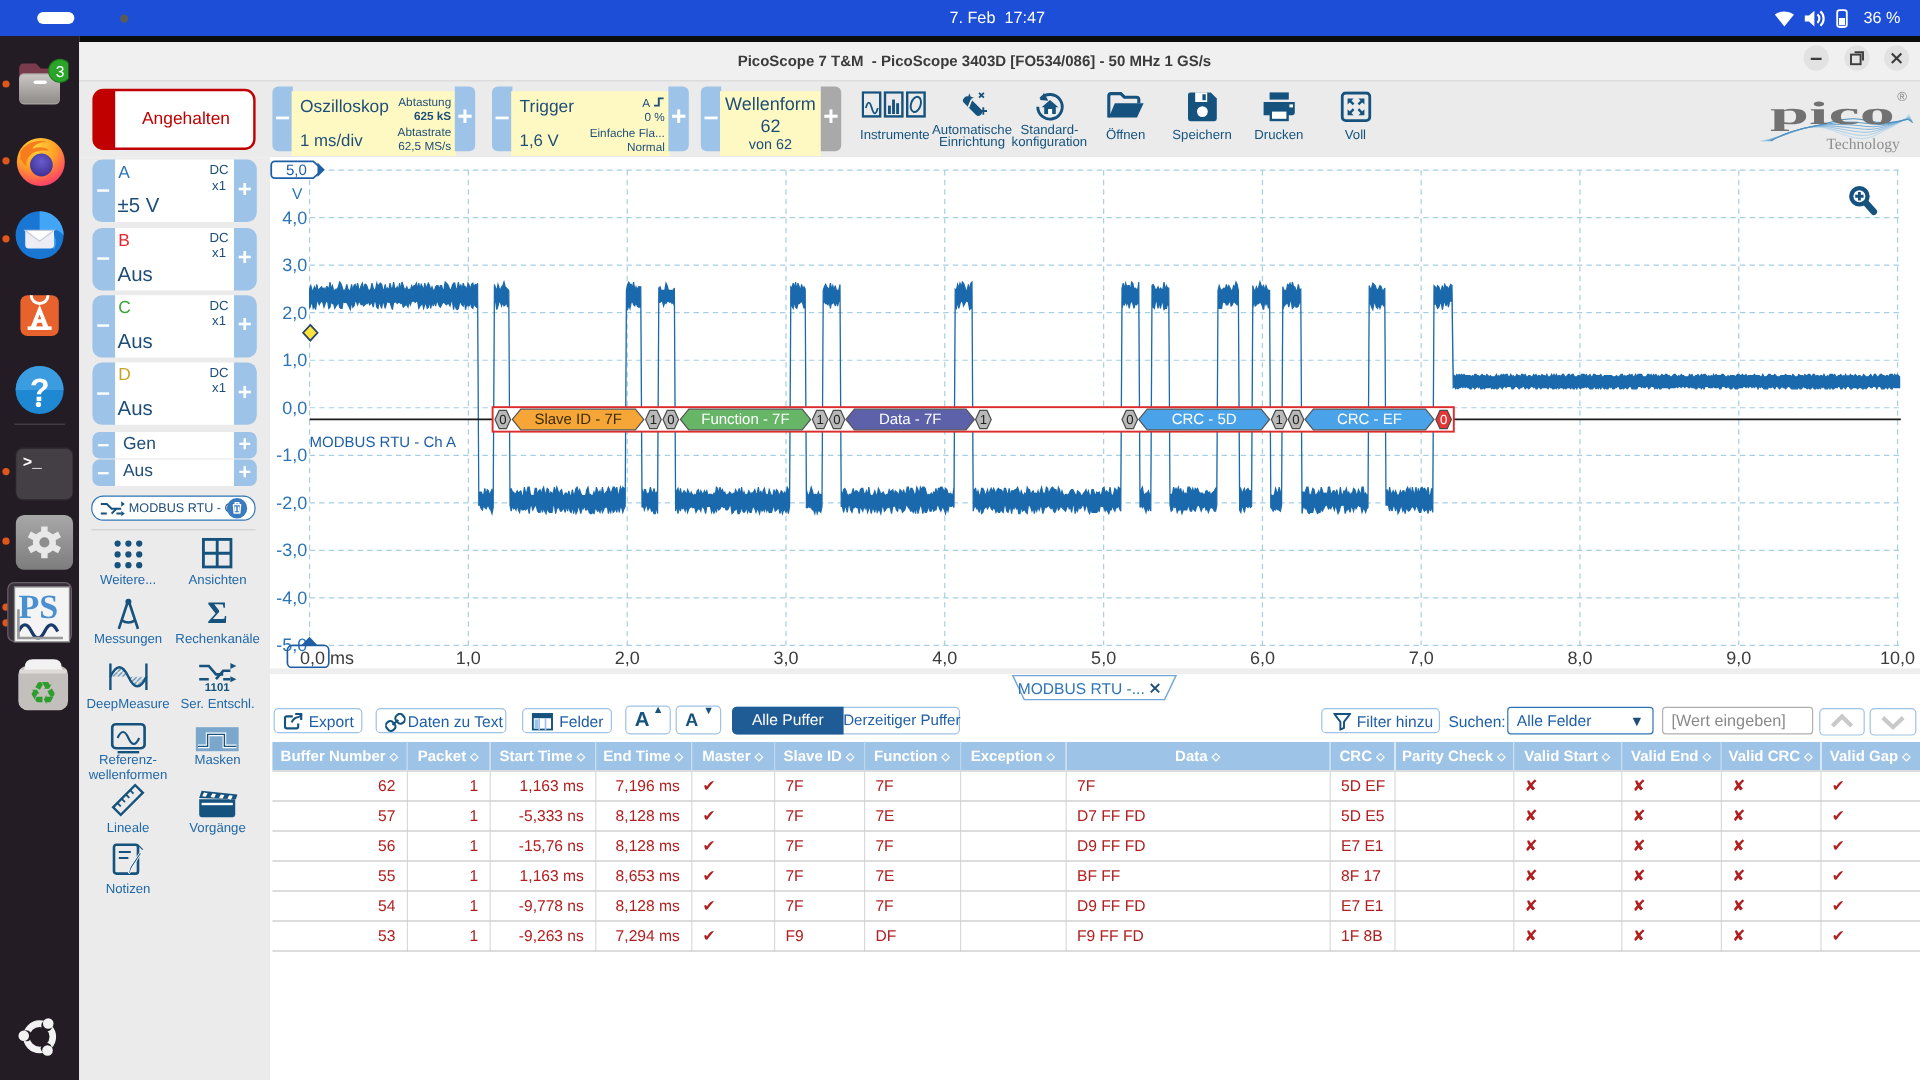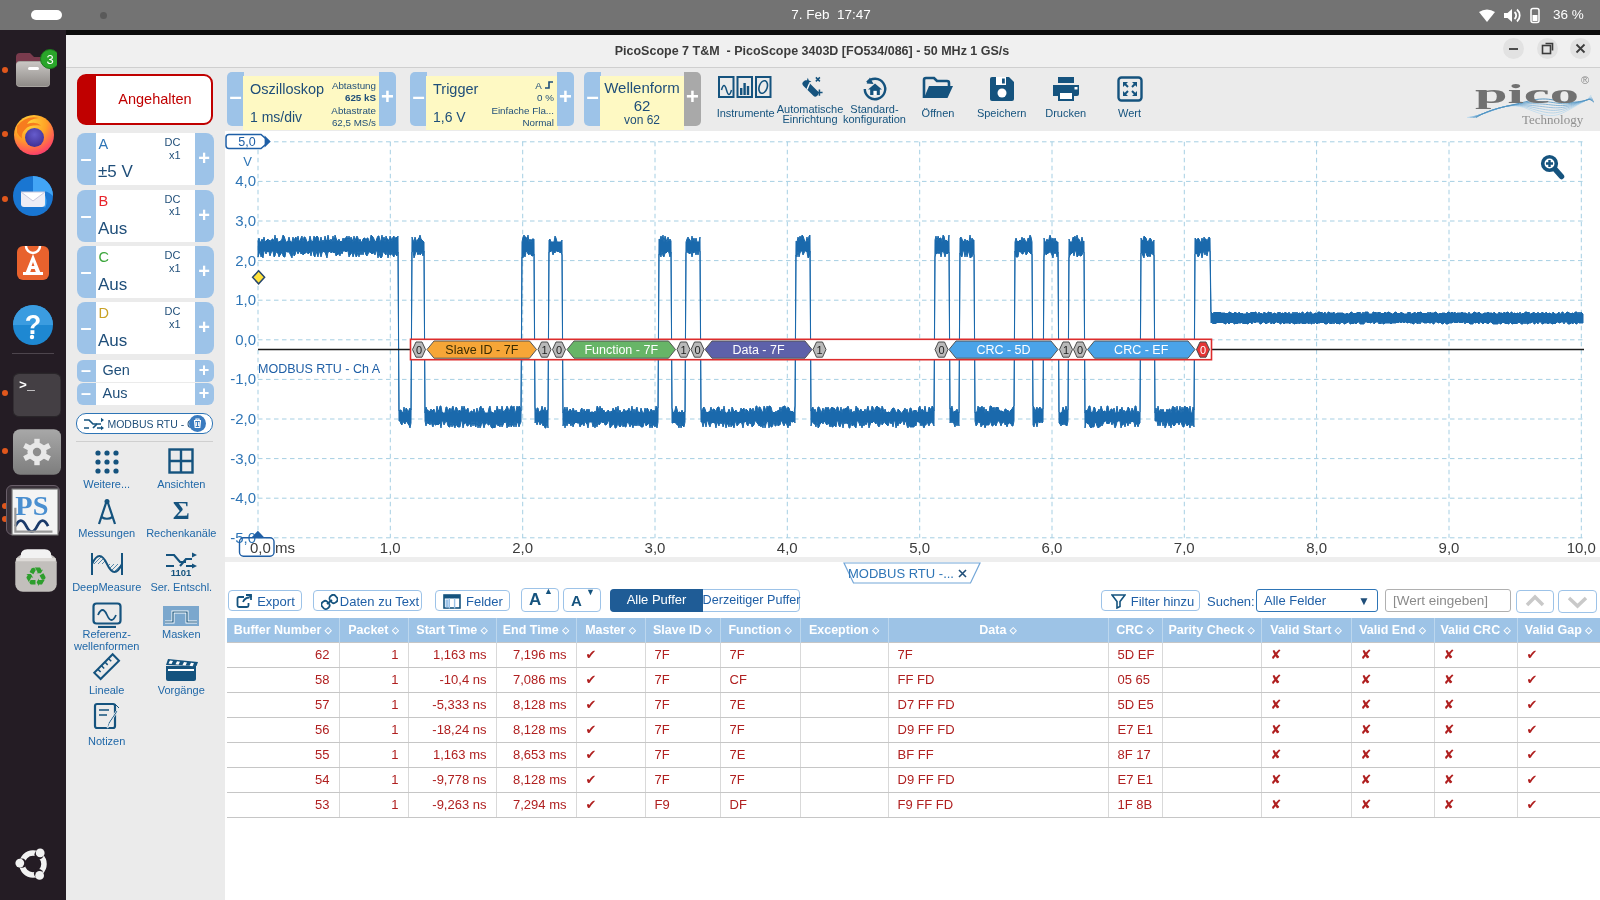--- a/index.html
+++ b/index.html
@@ -1,19 +1,19 @@
 <!DOCTYPE html>
 <html><head>
 <meta charset="utf-8">
 <style>
 * { margin:0; padding:0; box-sizing:border-box; }
 html,body { width:1600px; height:900px; overflow:hidden; background:#fff;
   font-family:"Liberation Sans", sans-serif; }
 .abs { position:absolute; }
-#topbar { position:absolute; left:0; top:0; width:1600px; height:30px; background:#737373; color:#fff; }
+#topbar { position:absolute; left:0; top:0; width:1600px; height:30px; background:#1d4ed8; color:#fff; }
 #clock { position:absolute; left:781px; top:7px; width:100px; text-align:center; font-size:13.5px; color:#fff; }
 #pill { position:absolute; left:31px; top:10px; width:31px; height:10px; border-radius:5px; background:#fff; }
 #pilldot { position:absolute; left:100px; top:12px; width:7px; height:7px; border-radius:4px; background:#5a5a5a; }
 #battxt { position:absolute; left:1553px; top:7px; font-size:13.5px; color:#fff; }
 #dock { position:absolute; left:0; top:30px; width:66px; height:870px; background:#241c24; }
 .dkdot { position:absolute; left:2px; width:6px; height:6px; border-radius:3px; background:#e0571c; }
 .dkico { position:absolute; left:9px; width:48px; height:48px; }
 #win-title { position:absolute; left:66px; top:35px; width:1534px; height:33px; background:#f0f0f0; border-bottom:1px solid #cfcfcf; }
 #win-title .t { position:absolute; top:9px; left:0; width:1492px; text-align:center; font-size:12.5px; font-weight:bold; color:#3b3b3b; }
 .wbtn { position:absolute; top:38px; width:21px; height:21px; border-radius:11px; background:#e2e2e2; color:#3c3c3c; text-align:center; }
@@ -41,21 +41,21 @@
 .tbico { position:absolute; top:76px; text-align:center; color:#15537e; font-size:12px; }
 .tbico .cap { position:absolute; left:-38px; width:76px; line-height:10.8px; font-size:11px; }
 
 .chan { position:absolute; left:10.5px; width:137px; height:52px; }
 .chan .minus, .chan .plus { position:absolute; top:0; width:19px; height:100%; background:#9dc3e8; color:#fff;
   text-align:center; font-weight:bold; }
 .chan .minus { left:0; border-radius:8px 0 0 8px; }
 .chan .plus { right:0; border-radius:0 8px 8px 0; }
 .chan .mid { position:absolute; left:19px; right:19px; top:0; bottom:0; background:#fff; }
 .chan .cl { position:absolute; left:3px; top:3px; font-size:14.5px; }
-.chan .dc { position:absolute; right:14px; top:3px; font-size:11px; color:#1f4e79; text-align:right; line-height:12.5px; }
+.chan .dc { position:absolute; right:4px; top:3px; font-size:11px; color:#1f4e79; text-align:center; line-height:12.5px; }
 .chan .val { position:absolute; left:2.5px; bottom:3px; font-size:17px; color:#1f4e79; }
 .sgn { font-size:20px; line-height:48px; display:block; }
 .sicon { position:absolute; text-align:center; color:#15537e; }
 .slbl { position:absolute; font-size:11px; color:#2068a8; text-align:center; width:110px; }
 
 .bbtn { position:absolute; top:590px; height:21px; background:#fff; border:1px solid #9dc3e8; border-radius:4px;
   color:#1f5fa6; font-size:13px; }
 #tbl { position:absolute; left:227px; top:618px; width:1373px; height:282px; font-size:13px; }
 #tbl table { border-collapse:collapse; table-layout:fixed; width:1373px; }
 #tbl th { background:#9dc3e6; color:#fff; font-size:12.5px; font-weight:bold; height:24px;
@@ -304,21 +304,21 @@
 <div class="tbico" style="left:1063.5px;top:8px">
       <div style="position:absolute;left:-20px;top:0;width:40px;height:26px"><svg width="26" height="26" viewBox="0 0 26 26">
 <rect x="1.5" y="1.5" width="23" height="23" rx="3" fill="none" stroke="#15537e" stroke-width="2.4"></rect>
 <g fill="#15537e">
  <path d="M6 6 h5 l-5 5 Z M20 6 v5 l-5 -5 Z M6 20 v-5 l5 5 Z M20 20 h-5 l5 -5 Z"></path>
 </g>
 <g stroke="#15537e" stroke-width="2">
             <path d="M8 8 l3 3 M18 8 l-3 3 M8 18 l3 -3 M18 18 l-3 -3"></path>
           </g>
 </svg></div>
-      <div class="cap" style="top:31.5px">Wert</div>
+      <div class="cap" style="top:31.5px">Voll</div>
     </div>
 <svg class="abs" style="left:1398px;top:2px" width="134" height="60" viewBox="0 0 134 60">
       <path d="M3.0,47.5 C 28,45.0 40,29.0 64,39.0 S 92,47.0 110,37.0 S 123,30.0 127.0,25.0" stroke="#c2dcee" fill="none" stroke-width="0.9"></path>
       <path d="M4.5,47.5 C 28,43.8 40,30.4 64,37.7 S 92,44.8 110,36.2 S 123,29.5 127.5,26.2" stroke="#b2d2e8" fill="none" stroke-width="0.9"></path>
       <path d="M6.0,47.5 C 28,42.6 40,31.8 64,36.4 S 92,42.6 110,35.4 S 123,29.0 128.0,27.4" stroke="#a0c6e2" fill="none" stroke-width="0.9"></path>
       <path d="M7.5,47.5 C 28,41.4 40,33.2 64,35.1 S 92,40.4 110,34.6 S 123,28.5 128.5,28.6" stroke="#8cbadc" fill="none" stroke-width="0.9"></path>
       <path d="M9.0,47.5 C 28,40.2 40,34.6 64,33.8 S 92,38.2 110,33.8 S 123,28.0 129.0,29.8" stroke="#78aed4" fill="none" stroke-width="0.9"></path>
       <path d="M10.5,47.5 C 28,39.0 40,36.0 64,32.5 S 92,36.0 110,33.0 S 123,27.5 129.5,31.0" stroke="#62a0ca" fill="none" stroke-width="0.9"></path>
       <path d="M12.0,47.5 C 28,37.8 40,37.4 64,31.2 S 92,33.8 110,32.2 S 123,27.0 130.0,32.2" stroke="#4c90c0" fill="none" stroke-width="0.9"></path>
       <text x="11" y="33" font-family="Liberation Serif" font-size="27" font-weight="bold" fill="#717171" textLength="104" lengthAdjust="spacingAndGlyphs">pico</text>
@@ -739,57 +739,40 @@
           <td></td>
           <td>7F</td>
           <td>5D EF</td>
           <td></td>
           <td>✘</td>
           <td>✘</td>
           <td>✘</td>
           <td>✔</td>
         </tr>
         <tr>
-          <td class="r">58</td>
-          <td class="r">1</td>
-          <td class="r">-10,4 ns</td>
-          <td class="r">7,086 ms</td>
-          <td>✔</td>
-          <td>7F</td>
-          <td>CF</td>
-          <td></td>
-          <td>FF FD</td>
-          <td>05 65</td>
-          <td></td>
-          <td>✘</td>
-          <td>✘</td>
-          <td>✘</td>
-          <td>✔</td>
-        </tr>
-        <tr>
           <td class="r">57</td>
           <td class="r">1</td>
           <td class="r">-5,333 ns</td>
           <td class="r">8,128 ms</td>
           <td>✔</td>
           <td>7F</td>
           <td>7E</td>
           <td></td>
           <td>D7 FF FD</td>
           <td>5D E5</td>
           <td></td>
           <td>✘</td>
           <td>✘</td>
           <td>✘</td>
           <td>✔</td>
         </tr>
         <tr>
           <td class="r">56</td>
           <td class="r">1</td>
-          <td class="r">-18,24 ns</td>
+          <td class="r">-15,76 ns</td>
           <td class="r">8,128 ms</td>
           <td>✔</td>
           <td>7F</td>
           <td>7F</td>
           <td></td>
           <td>D9 FF FD</td>
           <td>E7 E1</td>
           <td></td>
           <td>✘</td>
           <td>✘</td>

